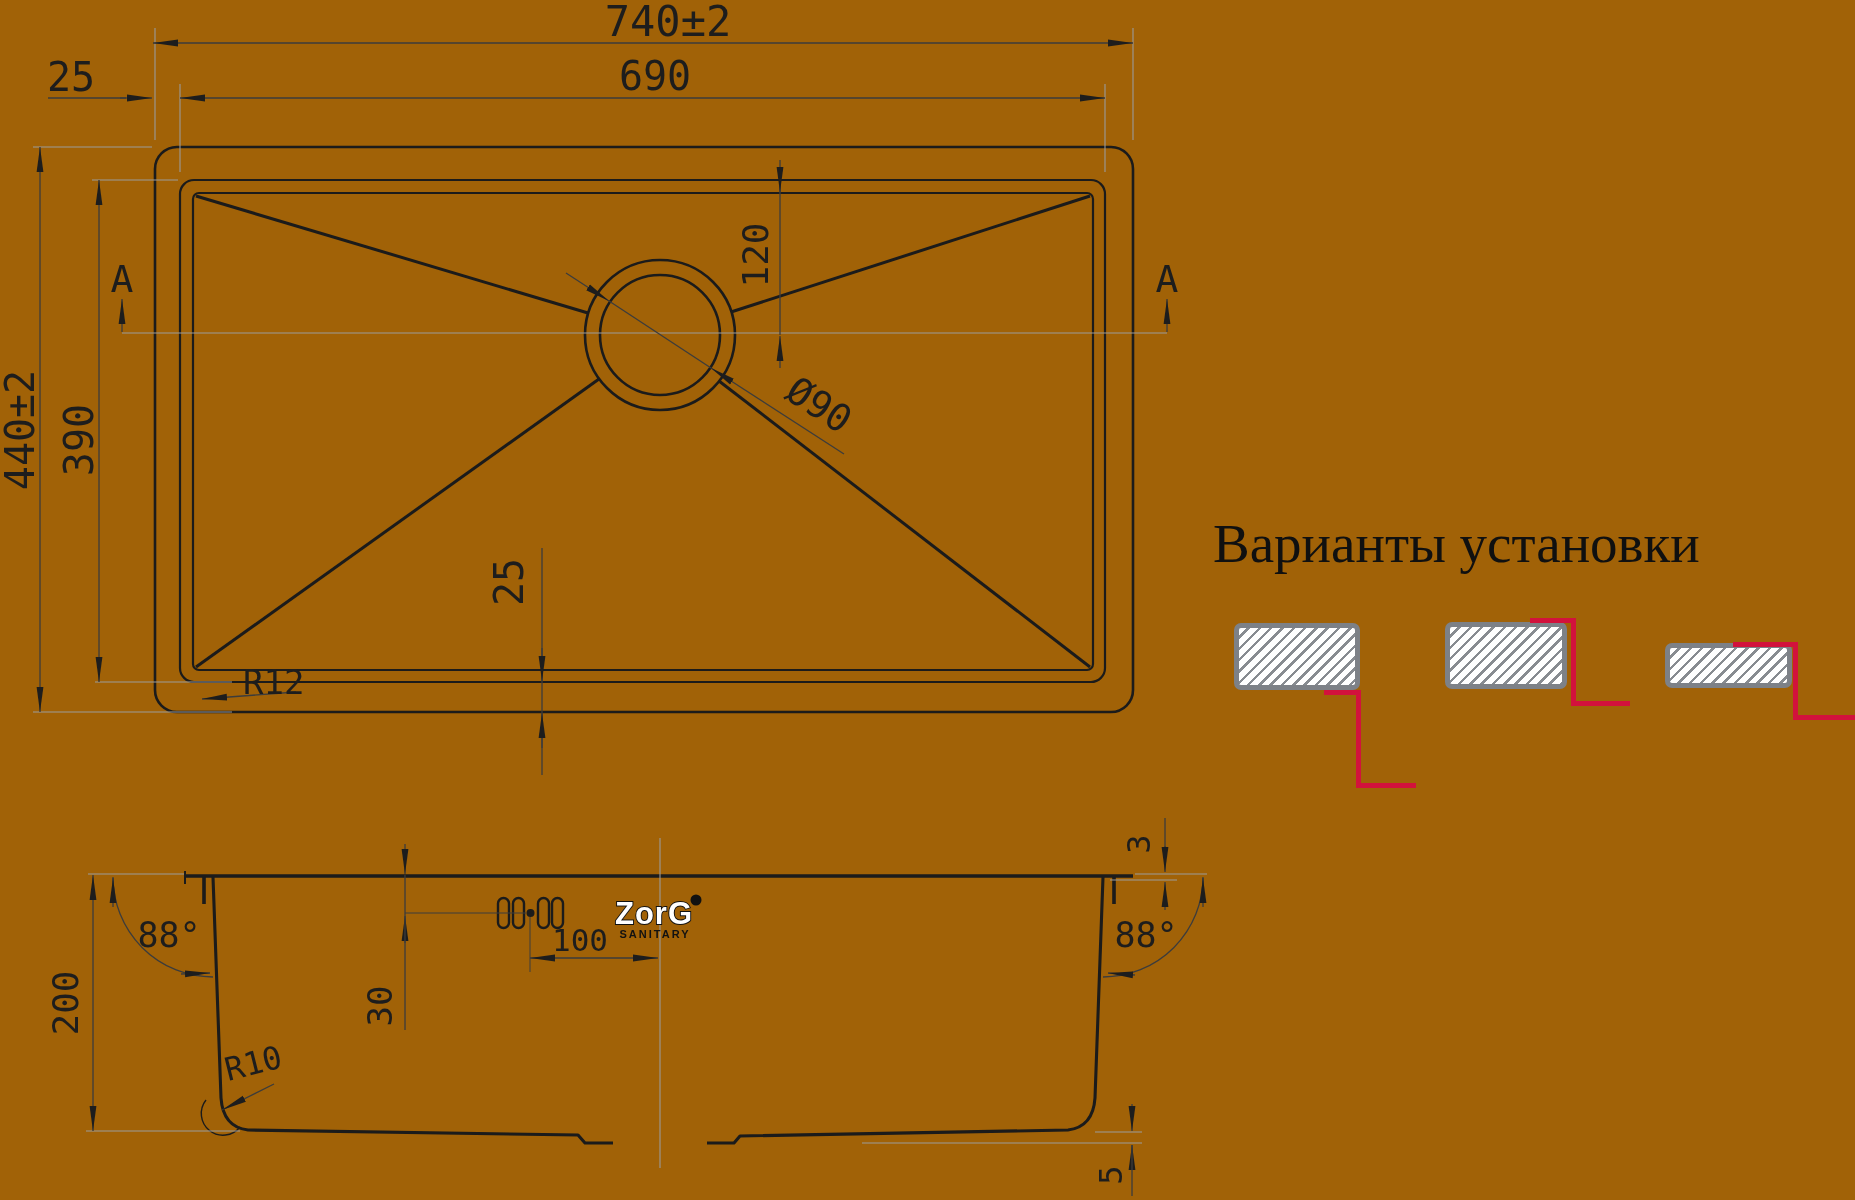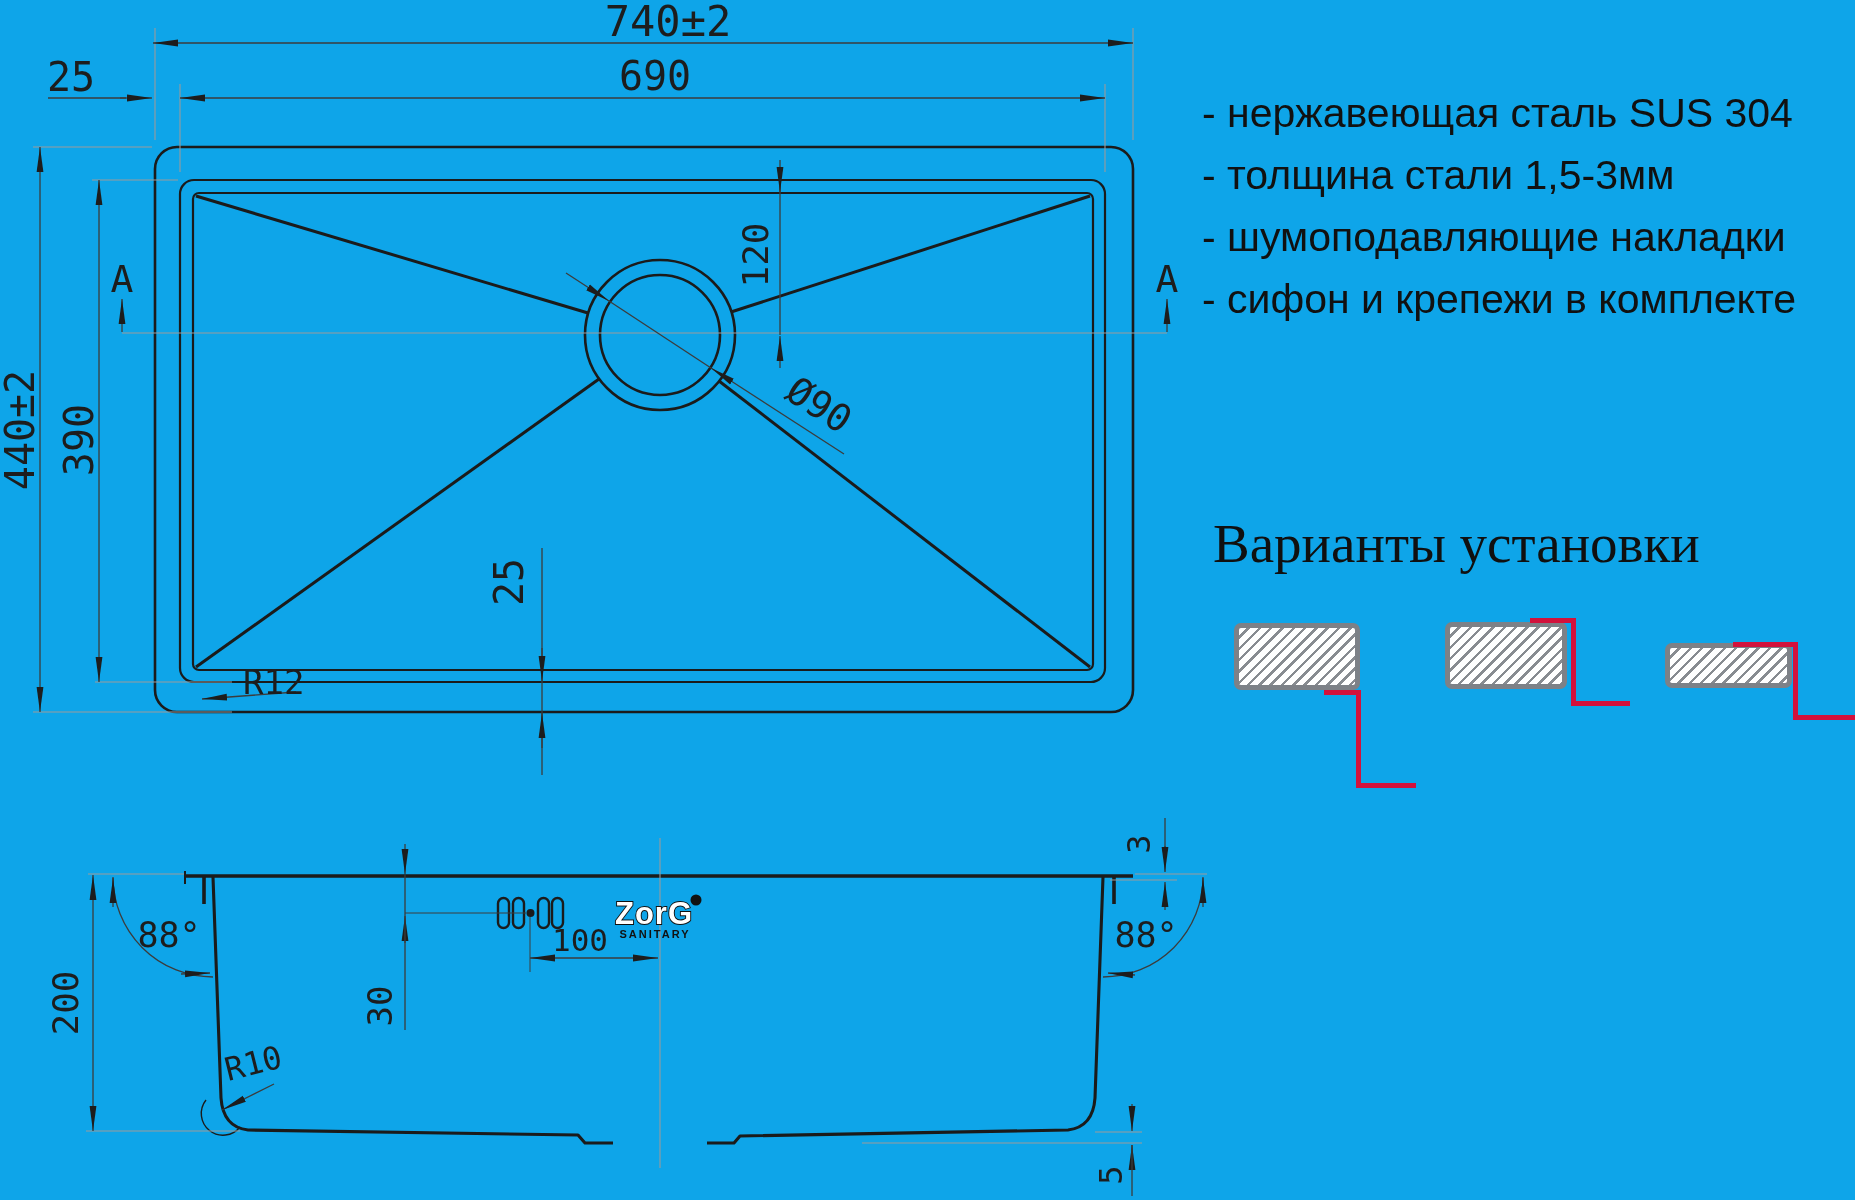--- a/index.html
+++ b/index.html
@@ -1,16 +1,16 @@
 <!DOCTYPE html>
 <html><head>
 <meta charset="utf-8">
 <style>
   html,body{margin:0;padding:0;background:#fff;}
-  .stage{position:relative;width:1855px;height:1200px;background:#0ea5e9;overflow:hidden;
+  .stage{position:relative;width:1855px;height:1200px;background:#a16207;overflow:hidden;
          font-family:"Liberation Sans",sans-serif;}
   svg{position:absolute;left:0;top:0;}
   .dimtxt{font-family:"DejaVu Sans Mono",monospace;fill:#1d1d1d;}
   .features{position:absolute;left:1202px;top:82px;color:#111;
             font-family:"Liberation Sans",sans-serif;font-size:41px;line-height:62px;white-space:nowrap;}
   .install-title{position:absolute;left:1213px;top:512px;color:#101010;
                  font-family:"Liberation Serif",serif;font-size:55px;white-space:nowrap;}
   .opt{position:absolute;border:5px solid #7d8187;border-radius:7px;box-sizing:border-box;
        background:repeating-linear-gradient(135deg,#ffffff 0 5.5px,#888c91 5.5px 8px);}
   .red{position:absolute;background:#d2123c;}
@@ -147,26 +147,20 @@
   <text class="dimtxt" transform="translate(1150,844) rotate(-90)" font-size="32" text-anchor="middle">3</text>
   <text class="dimtxt" transform="translate(1122,1175) rotate(-90)" font-size="32" text-anchor="middle">5</text>
 
   <g>
     <text x="654" y="924" font-size="31" font-weight="bold" font-family="Liberation Sans, sans-serif" text-anchor="middle" fill="#ffffff" stroke="#111111" stroke-width="1.9" style="paint-order:stroke" letter-spacing="1">ZorG</text>
     <circle cx="696" cy="900" r="5.5" fill="#111111"></circle>
     <text x="655" y="938" font-size="11" font-weight="bold" font-family="Liberation Sans, sans-serif" text-anchor="middle" fill="#111111" letter-spacing="2">SANITARY</text>
   </g>
 </svg>
 
-  <div class="features">
-    <div>- нержавеющая сталь SUS 304</div>
-    <div>- толщина стали 1,5-3мм</div>
-    <div>- шумоподавляющие накладки</div>
-    <div>- сифон и крепежи в комплекте</div>
-  </div>
 
   <div class="install-title">Варианты установки</div>
 
   <div>
     <div class="opt" style="left:1234px;top:623px;width:126px;height:67px;"></div>
     <div class="red" style="left:1324px;top:690px;width:37px;height:5px;"></div>
     <div class="red" style="left:1356px;top:690px;width:5px;height:98px;"></div>
     <div class="red" style="left:1356px;top:783px;width:60px;height:5px;"></div>
   </div>
 

